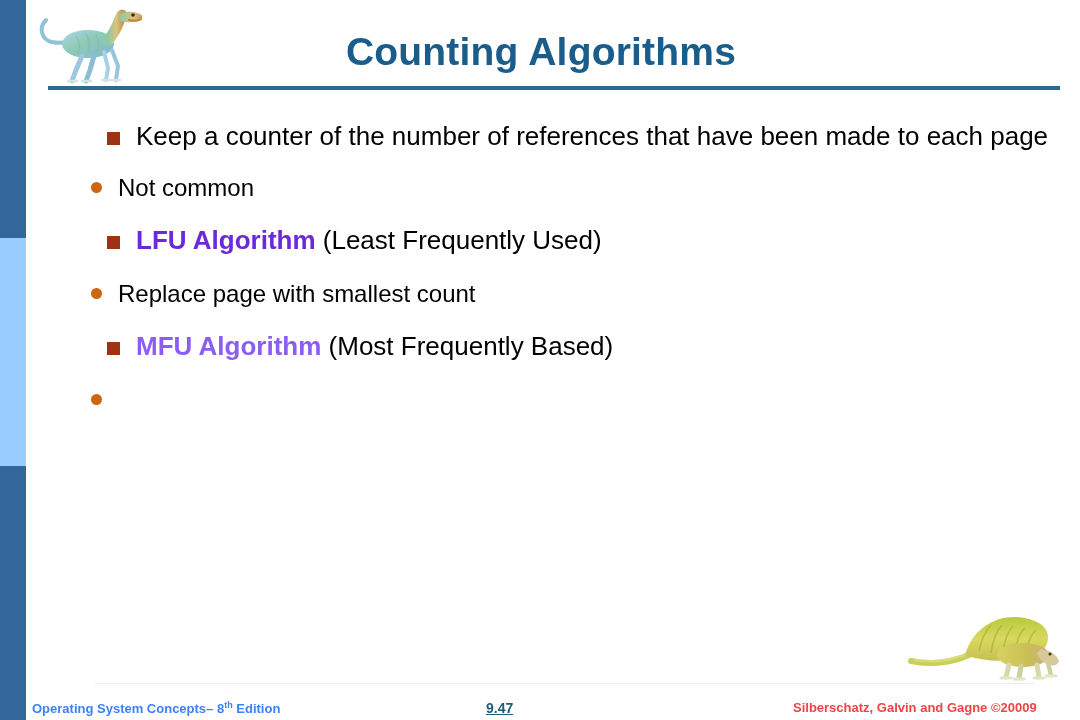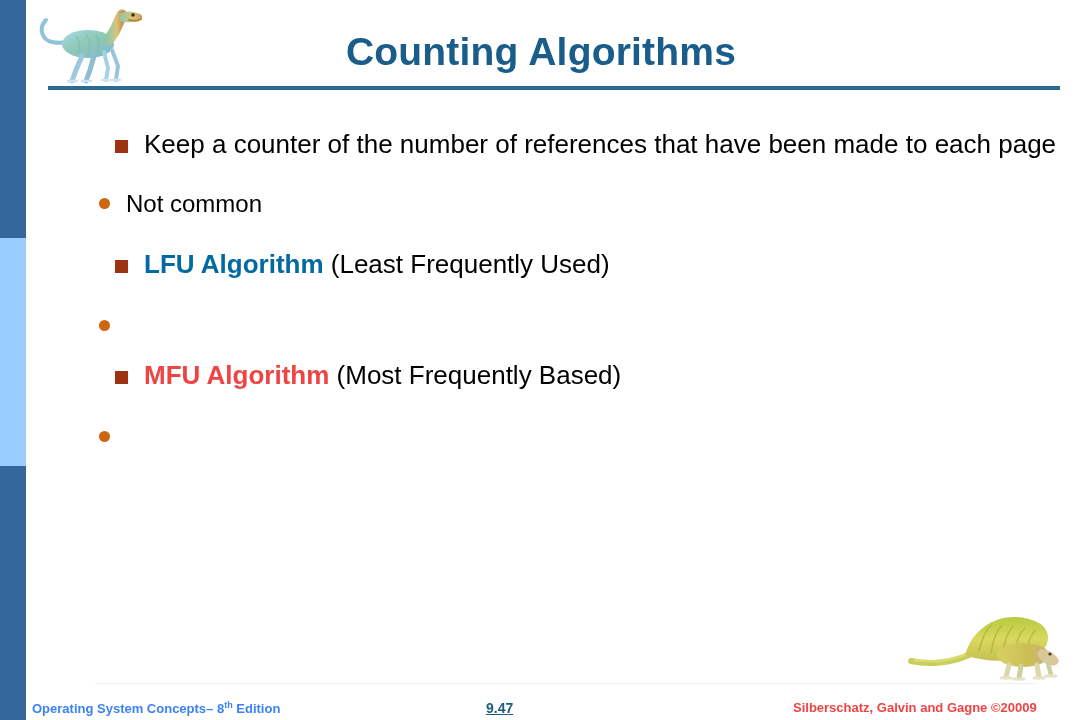--- a/index.html
+++ b/index.html
@@ -84,21 +84,21 @@
   #content {
     position: absolute;
     left: 26px;
     top: 120px;
     width: 1040px;
   }
 
   .bullet-row {
     display: flex;
     align-items: flex-start;
-    margin: 8px;
+    margin: 0;
   }
   .lvl1 {
     padding-left: 81px;
     margin-bottom: 6px;
   }
   .lvl2 {
     padding-left: 65px;
     margin-bottom: 6px;
   }
 
@@ -248,36 +248,37 @@
   <div class="bullet-row lvl2">
     <span class="marker-dot" style="background: rgb(204, 102, 17);"></span>
     <span class="text-lvl2">Not common</span>
   </div>
 
   <div class="sp-b"></div>
 
   <div class="bullet-row lvl1">
     <span class="marker-square" style="background: rgb(158, 51, 17);"></span>
     <span class="text-lvl1">
-      <span class="accent" style="color: #0369a1;">LFU Algorithm</span><span> (Least Frequently Used)</span>
+      <span class="accent" style="color: #6d28d9;">LFU Algorithm</span><span> (Least Frequently Used)</span>
     </span>
   </div>
 
   <div class="sp-c"></div>
 
   <div class="bullet-row lvl2">
     <span class="marker-dot" style="background: rgb(204, 102, 17);"></span>
+    <span class="text-lvl2">Replace page with smallest count</span>
   </div>
 
   <div class="sp-d"></div>
 
   <div class="bullet-row lvl1">
     <span class="marker-square" style="background: rgb(158, 51, 17);"></span>
     <span class="text-lvl1">
-      <span class="accent" style="color: #ef4444;">MFU Algorithm</span><span> (Most Frequently Based)</span>
+      <span class="accent" style="color: #8b5cf6;">MFU Algorithm</span><span> (Most Frequently Based)</span>
     </span>
   </div>
 
   <div class="sp-c"></div>
 
   <div class="bullet-row lvl2">
     <span class="marker-dot" style="background: rgb(204, 102, 17);"></span>
   </div>
 
 </div>

